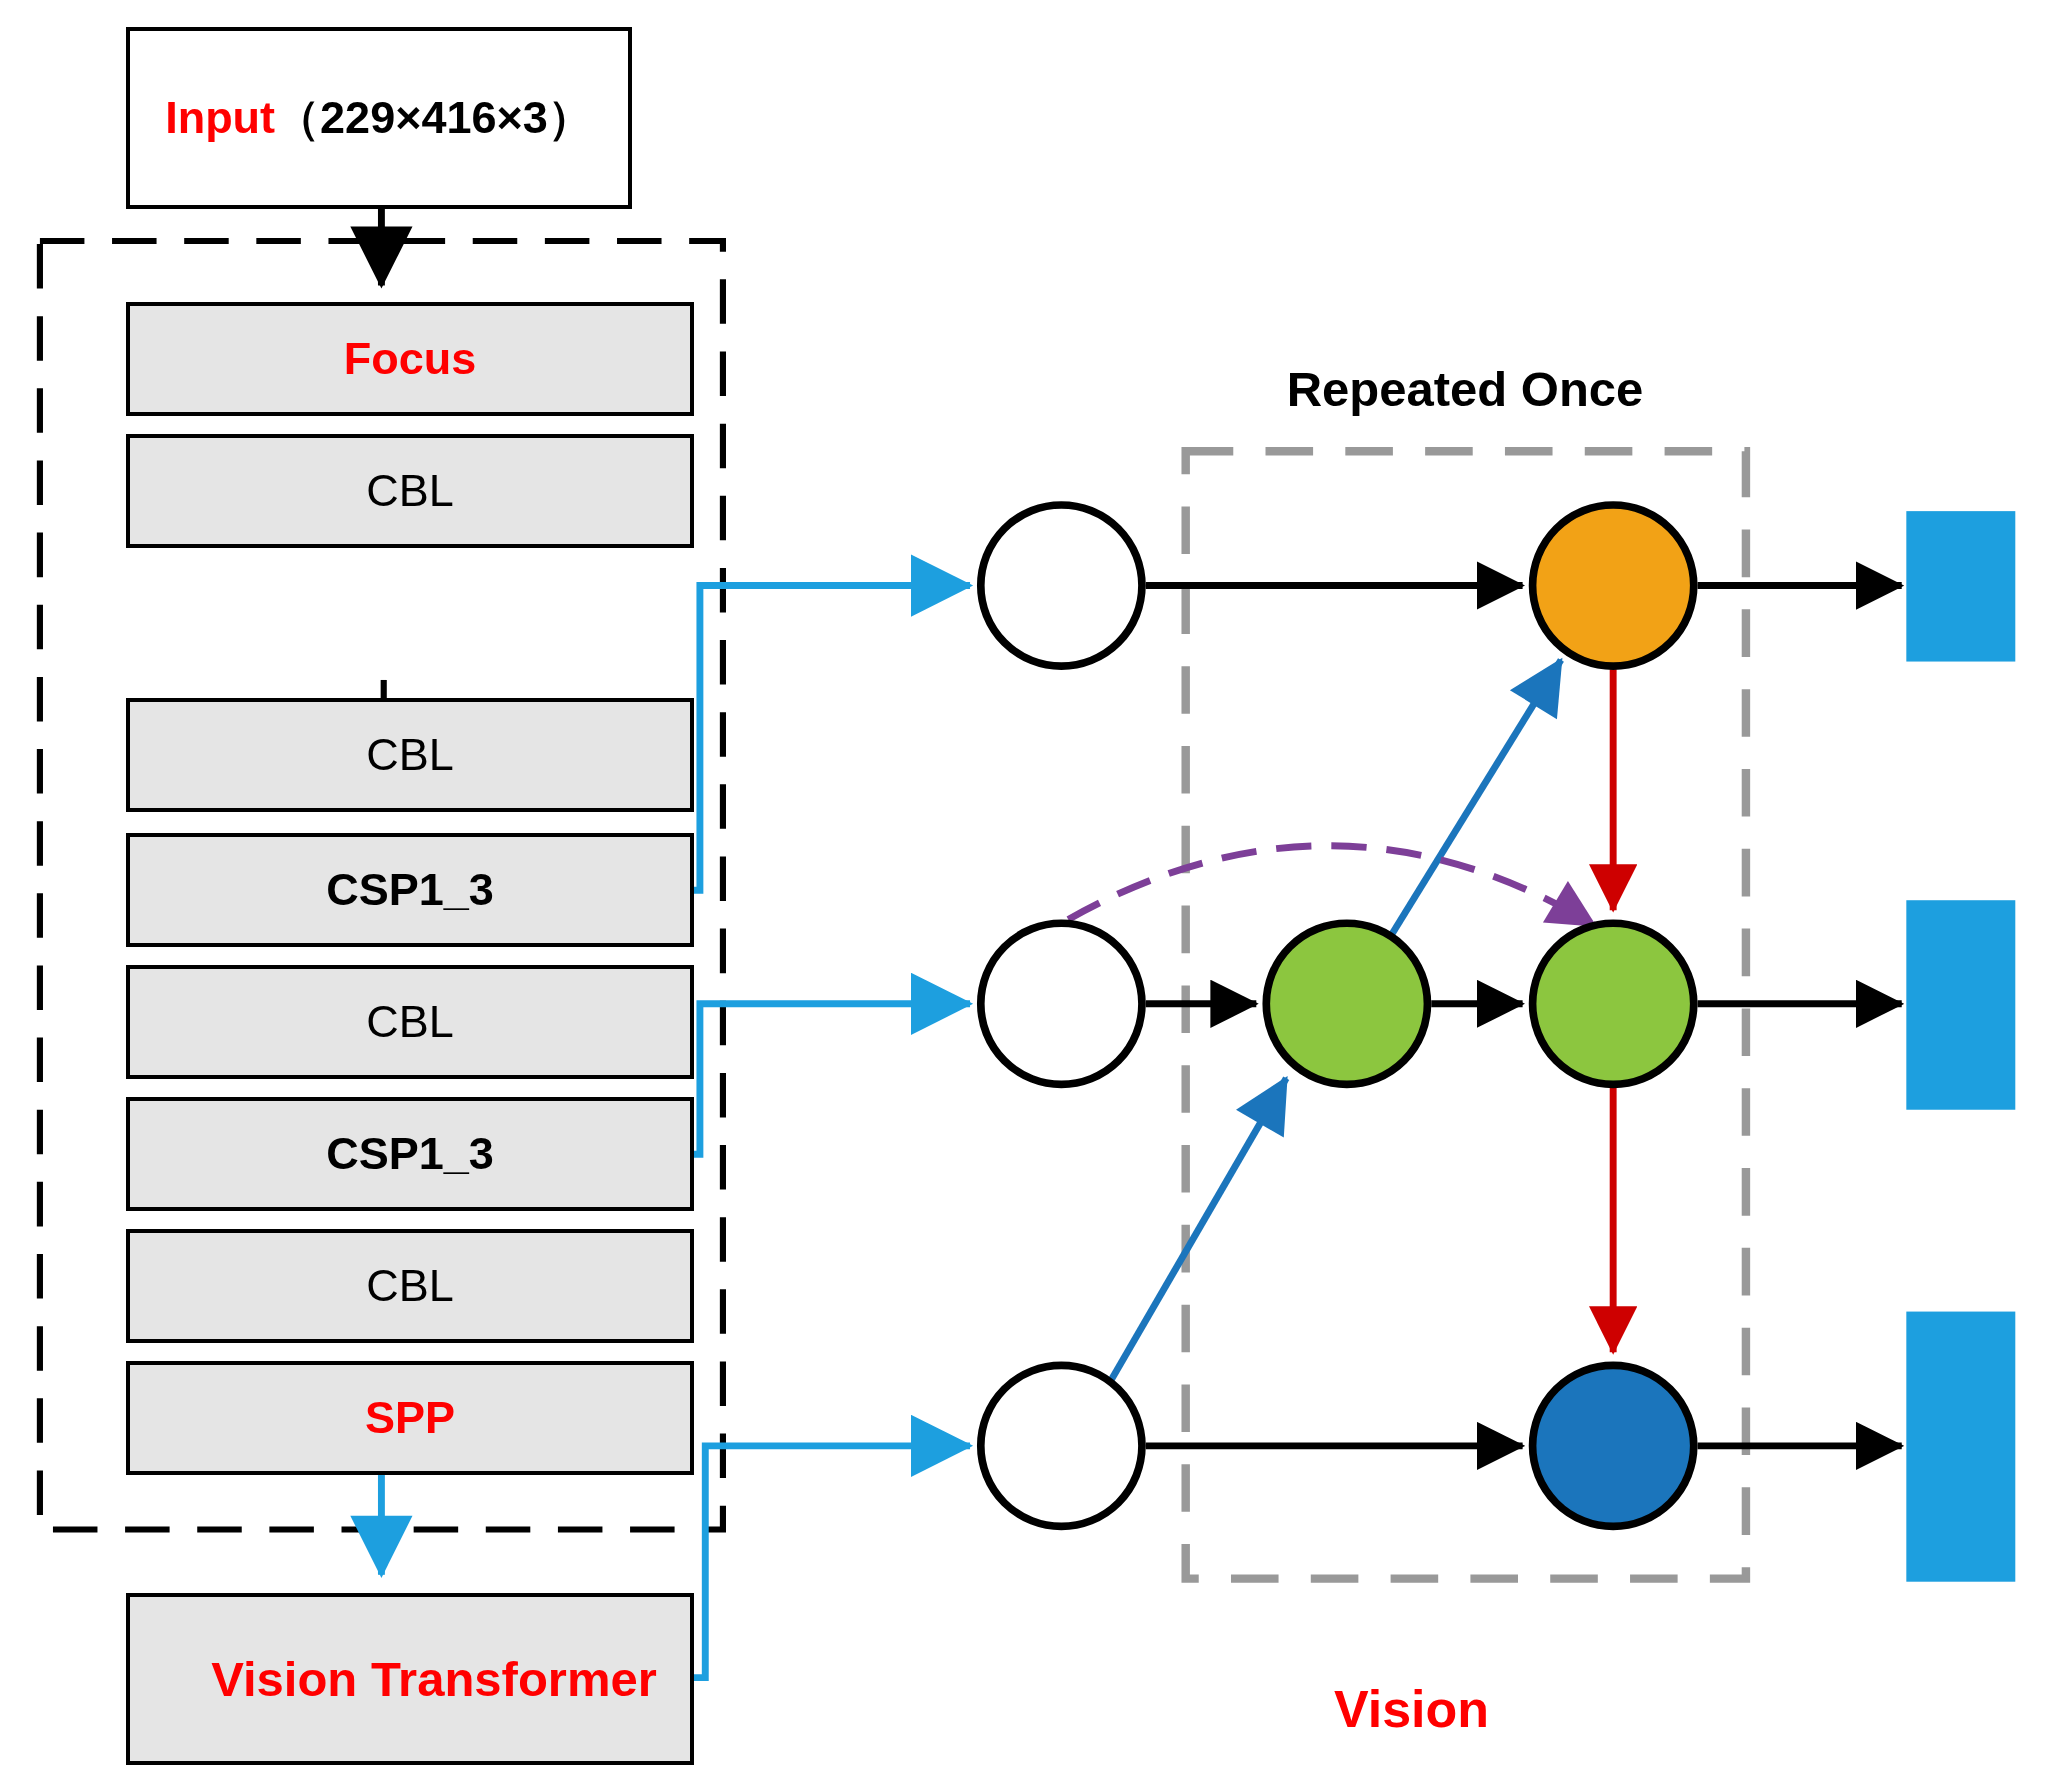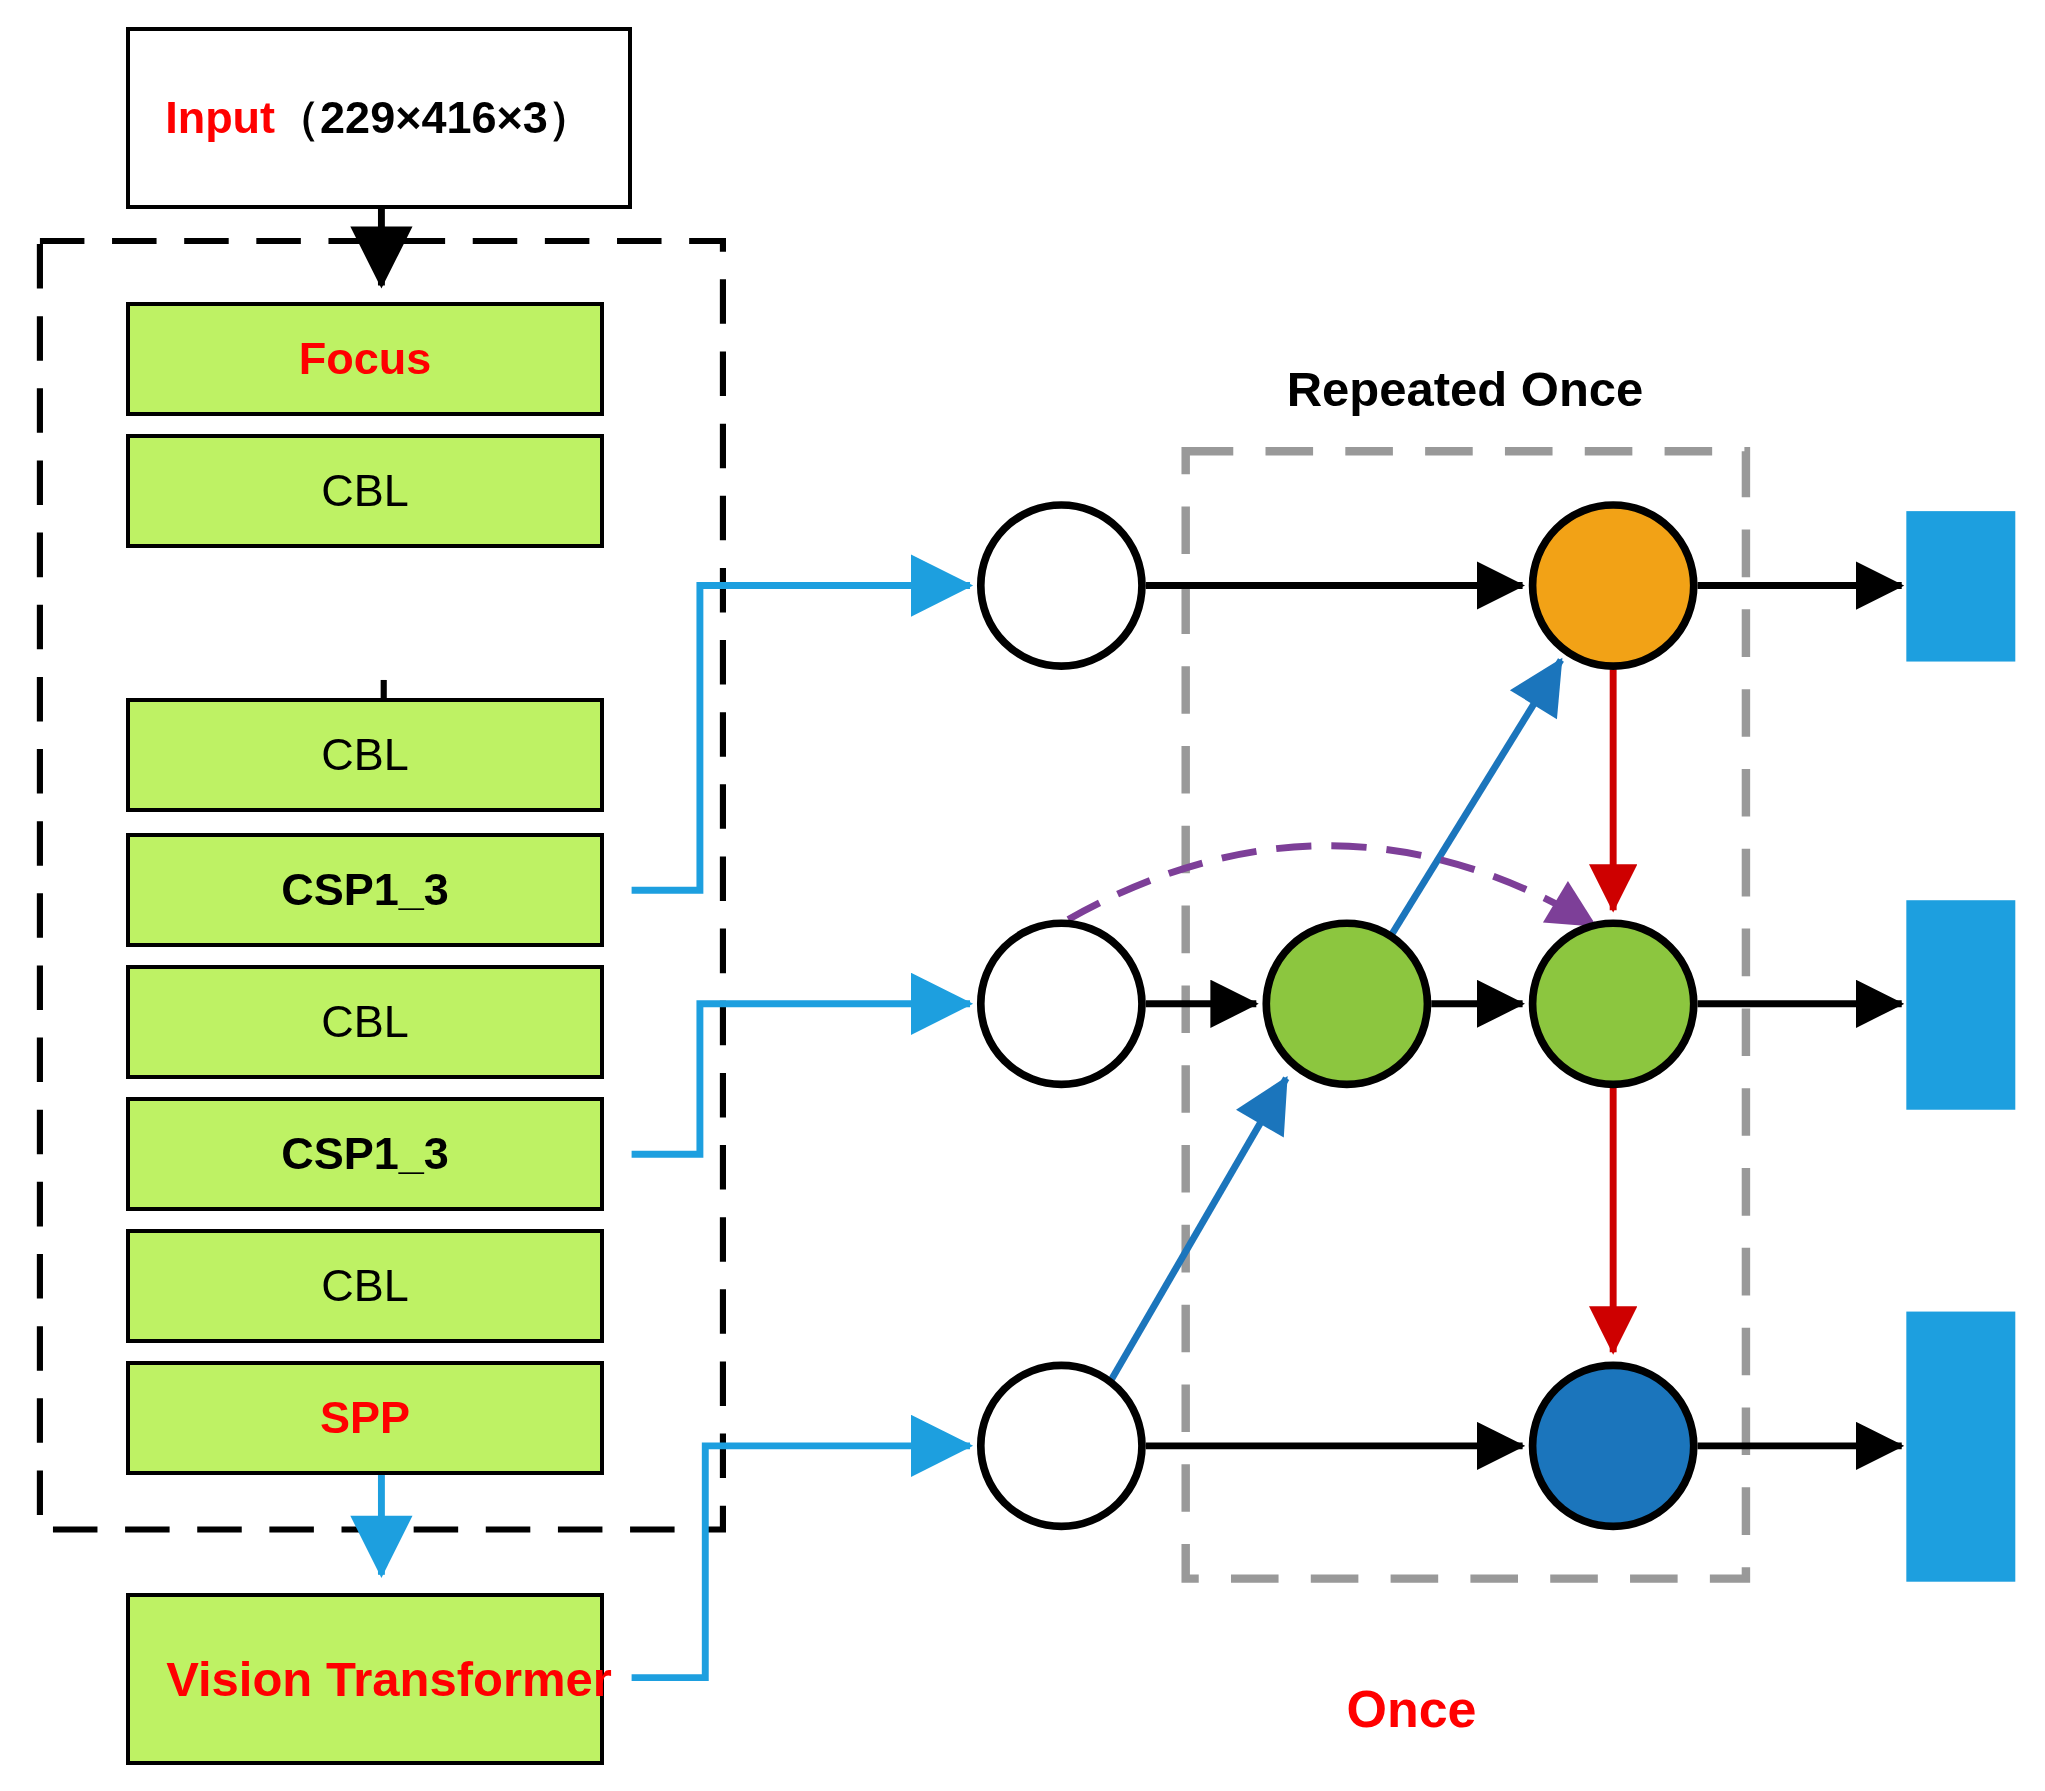--- a/index.html
+++ b/index.html
@@ -7,22 +7,22 @@
     position:relative;
     width:2046px;height:1792px;
     background:#ffffff;
     font-family:Liberation Sans, sans-serif;
     overflow:hidden;
   }
   #diagram-svg{position:absolute;left:0;top:0;z-index:1;}
   .lbl{position:absolute;z-index:2;display:flex;align-items:center;justify-content:center;
        white-space:nowrap;color:#000;}
   .node-box{
-    position:absolute;z-index:2;left:126px;width:478px;height:114px;
-    box-sizing:border-box;border:4.6px solid #000;background:#bef264;
+    position:absolute;z-index:2;left:126px;width:568px;height:114px;
+    box-sizing:border-box;border:4.6px solid #000;background:#e5e5e5;
     display:flex;align-items:center;justify-content:center;
     font-size:45px;white-space:nowrap;
   }
   .t-red{color:var(--red_text);font-weight:bold;}
   .t-bold{font-weight:bold;color:#000;}
   .t-plain{font-weight:normal;color:#000;}
   .fill-black{fill:#000;}
   .fill-cyan{fill:var(--light_blue);}
   .fill-red{fill:var(--dark_red);}
   .fill-blue{fill:var(--dark_blue);}
@@ -105,16 +105,16 @@
   <div class="node-box t-plain" style="top:698px;">CBL</div>
   <div class="node-box t-bold" style="top:833px;">CSP1_3</div>
   <div class="node-box t-plain" style="top:965px;">CBL</div>
   <div class="node-box t-bold" style="top:1097px;">CSP1_3</div>
   <div class="node-box t-plain" style="top:1229px;">CBL</div>
   <div class="node-box t-red" style="top:1361px;">SPP</div>
 
   <div class="node-box t-red" style="top:1593px;height:172px;font-size:49px;padding-left:48px;">Vision Transformer</div>
 
   <div class="lbl t-bold" style="left:1185px;top:354px;width:560px;height:69px;font-size:49px;">Repeated Once</div>
-  <div class="lbl t-red" style="left:1258px;top:1674px;width:307px;height:69px;font-size:52px;">Once</div>
+  <div class="lbl t-red" style="left:1258px;top:1674px;width:307px;height:69px;font-size:52px;">Vision</div>
 
 </div>
 
 
 </body></html>

